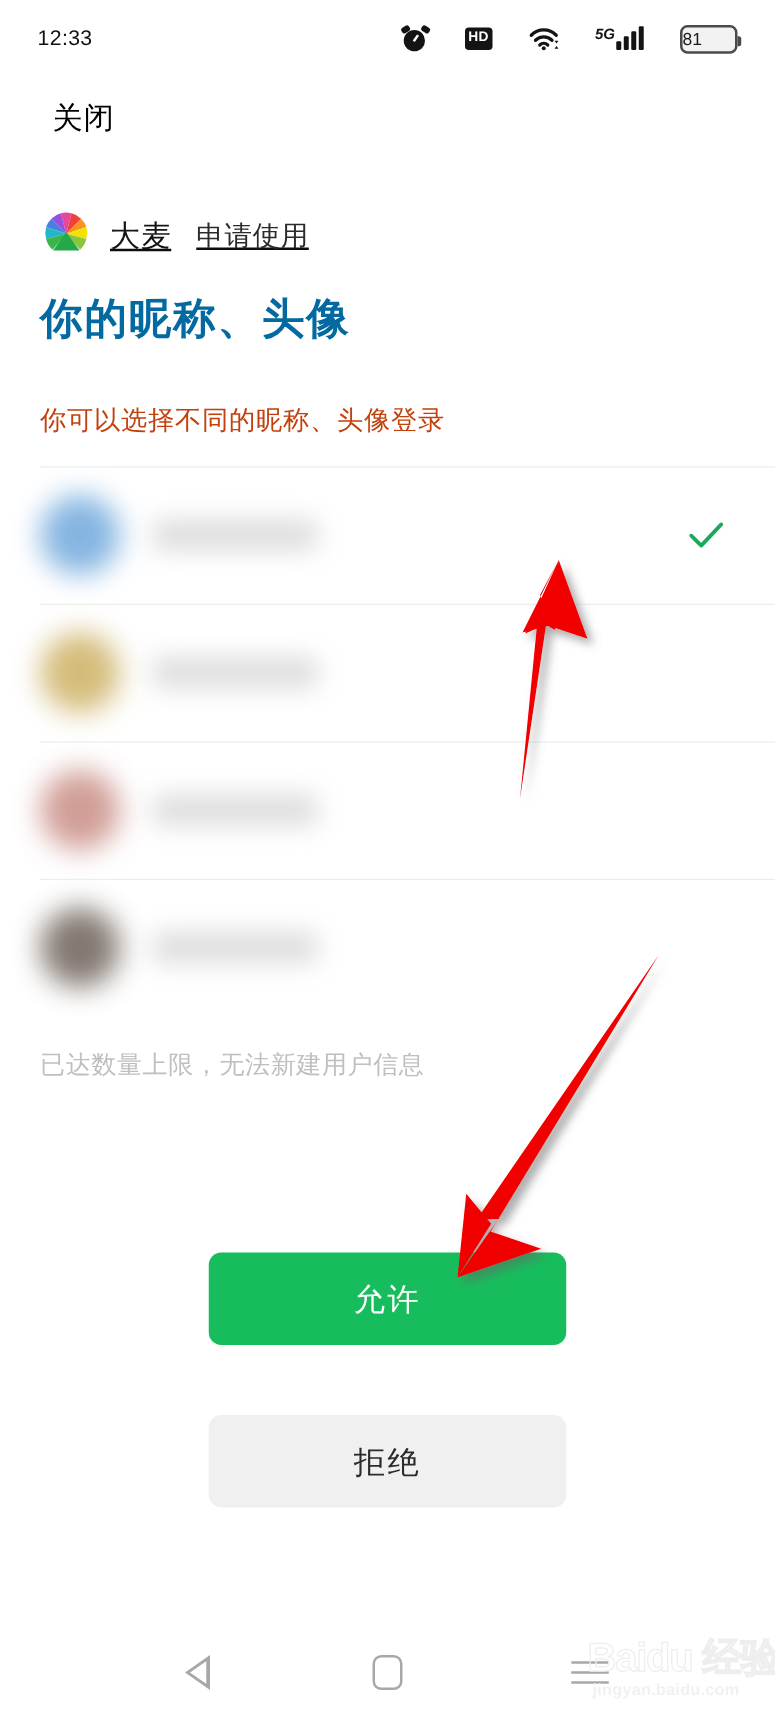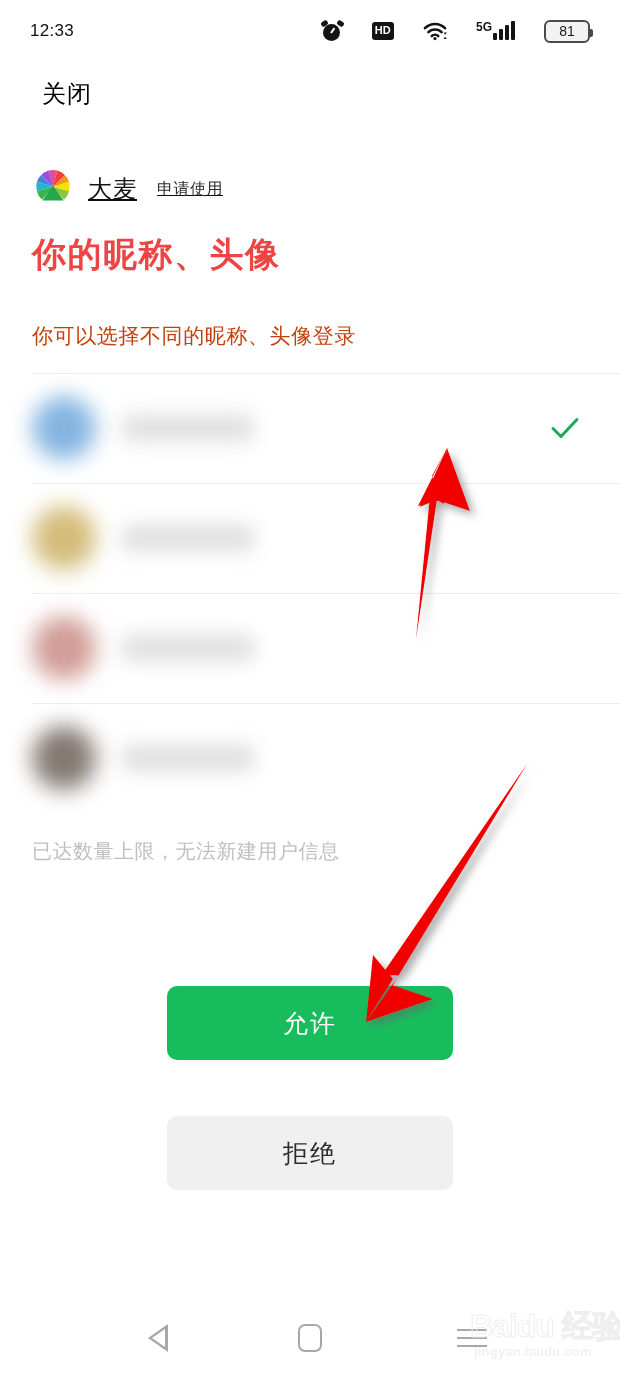--- a/index.html
+++ b/index.html
@@ -82,20 +82,21 @@
   }
   .ico-wifi {
     position: relative;
     width: 24px; height: 20px;
   }
   .ico-wifi svg { display: block; }
   .ico-5g-wrap {
     display: flex;
     align-items: flex-start;
     gap: 1px;
+    font-style: italic;
   }
   .ico-5g-label {
     font-size: 12px;
     font-weight: 700;
     line-height: 1;
     margin-bottom: 9px;
     color: #141414;
   }
   .bars {
     display: flex;
@@ -115,21 +116,20 @@
   .bars i:nth-child(4) { height: 19px; }
 
   .ico-battery {
     position: relative;
     width: 46px; height: 23px;
     border: 2px solid #4a4a4a;
     border-radius: 6px;
     box-sizing: border-box;
     display: flex;
     align-items: center;
-    justify-content: center;
     background: #f2f2f2;
   }
   .ico-battery::after {
     content: "";
     position: absolute;
     right: -5px; top: 7px;
     width: 3px; height: 8px;
     background: #4a4a4a;
     border-radius: 0 2px 2px 0;
   }
@@ -165,32 +165,32 @@
     position: relative;
     flex: 0 0 auto;
   }
   .app-name {
     font-size: 24px;
     font-weight: 500;
     color: #141414;
     letter-spacing: 0.5px;
   }
   .app-action {
-    font-size: 16px;
+    font-size: 22px;
     font-weight: 400;
     color: #2b2b2b;
     letter-spacing: 0.5px;
     margin-left: 6px;
   }
   .page-title {
     position: absolute;
     top: 232px; left: 32px;
     font-size: 34px;
     font-weight: 700;
-    color: #ef4444;
+    color: #0369a1;
     letter-spacing: 1.5px;
   }
   .page-subtitle {
     position: absolute;
     top: 322px; left: 32px;
     font-size: 21px;
     font-weight: 400;
     color: #c2410c;
     letter-spacing: 0.6px;
   }
@@ -260,20 +260,21 @@
     border: none;
     border-radius: 10px;
     font-family: inherit;
     font-size: 25px;
     letter-spacing: 2px;
     display: flex;
     align-items: center;
     justify-content: center;
     box-sizing: border-box;
     padding: 0;
+    margin-top: 16px;
   }
   .btn-allow {
     top: 986px;
     background: #17bd5c;
     color: #ffffff;
     font-weight: 500;
   }
   .btn-reject {
     top: 1116px;
     background: #f0f0f0;

